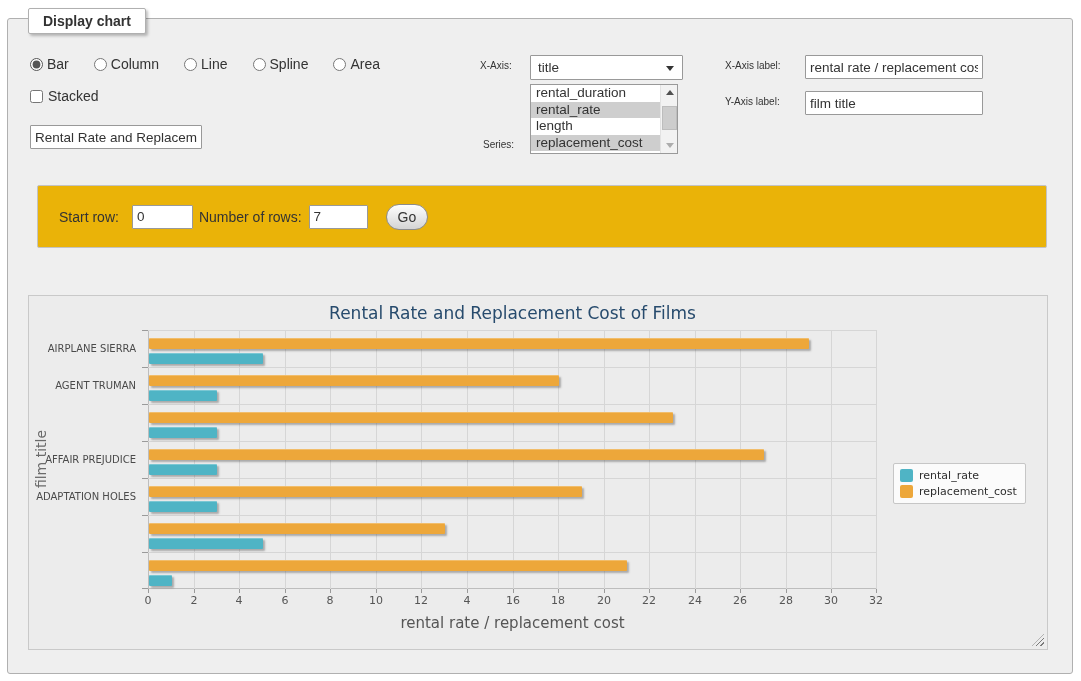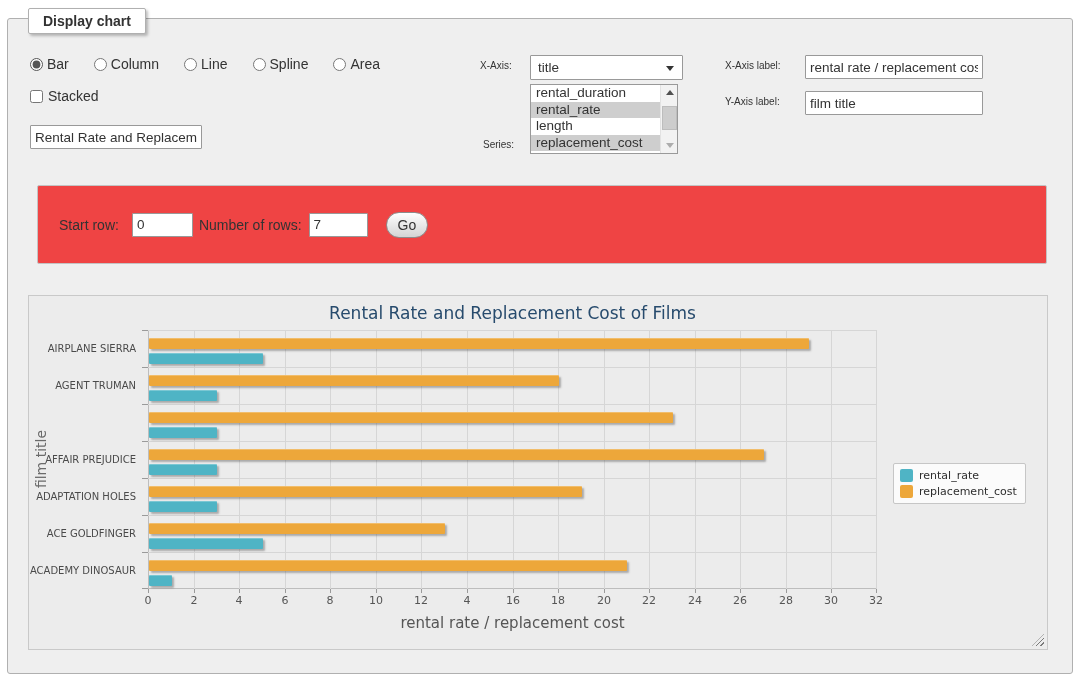--- a/index.html
+++ b/index.html
@@ -52,22 +52,22 @@
   .scrollbar { position: absolute; right: 0; top: 0; width: 17px; height: 100%; background: #f2f2f2; border-left: 1px solid #e2e2e2; }
   .sb-btn { position: absolute; left: 0; width: 17px; height: 15px; display: flex; align-items: center; justify-content: center; }
   .sb-btn.up { top: 0; }
   .sb-btn.down { bottom: 0; }
   .tri-up { width: 0; height: 0; border-left: 4px solid transparent; border-right: 4px solid transparent; border-bottom: 5px solid #505050; }
   .tri-down { width: 0; height: 0; border-left: 4px solid transparent; border-right: 4px solid transparent; border-top: 5px solid #adadad; }
   .sb-thumb { position: absolute; left: 1px; top: 21px; width: 15px; height: 24px; background: #cdcdcd; border: 1px solid #bdbdbd; }
 
   
   .subpanel {
-    position: absolute; left: 29px; top: 166px; width: 1010px; height: 79px;
-    background: #ef4444; border: 1px solid #c3c3c3; border-radius: 2px;
+    position: absolute; left: 29px; top: 166px; width: 1010px; height: 63px;
+    background: #eab308; border: 1px solid #c3c3c3; border-radius: 2px;
     display: flex; align-items: center; padding-left: 21px; font-size: 14px;
   }
   .subpanel .lbl1 { margin-right: 13px; }
   .subpanel .inp1 { width: 61px; margin-right: 6px; }
   .subpanel .lbl2 { margin-right: 7px; }
   .subpanel .inp2 { width: 59px; margin-right: 18px; }
   .go-btn {
     font-family: "Liberation Sans", sans-serif; font-size: 14px; color: #333;
     background: linear-gradient(#fefefe, #d4d4d4); border: 1px solid #8c8c8c;
     border-radius: 13px; padding: 3px 11px; height: 26px; cursor: pointer;
@@ -194,22 +194,20 @@
   </div>
 
   <div class="chart">
     <div class="chart-title" style="color: rgb(39, 75, 109);">Rental Rate and Replacement Cost of Films</div>
     <div class="y-title">film title</div>
     <div class="cat-labels" id="catLabels">
         <div class="cat-label" style="top: 37px; height: 37px;">AGENT TRUMAN</div>
         <div class="cat-label" style="top: 0px; height: 37px;">AIRPLANE SIERRA</div>
         <div class="cat-label" style="top: 111px; height: 37px;">AFFAIR PREJUDICE</div>
         <div class="cat-label" style="top: 148px; height: 37px;">ADAPTATION HOLES</div>
-        <div class="cat-label" style="top: 185px; height: 37px;">ACE GOLDFINGER</div>
-        <div class="cat-label" style="top: 222px; height: 37px;">ACADEMY DINOSAUR</div>
       </div>
     <div class="plot" id="plot">
       <div class="axisline-y"></div>
       <div class="axisline-x"></div>
     <div class="xtick" style="left: 0px;"></div>
         <div class="vline" style="left: 46px;"></div>
         <div class="xtick" style="left: 46px;"></div>
         <div class="vline" style="left: 91px;"></div>
         <div class="xtick" style="left: 91px;"></div>
         <div class="vline" style="left: 137px;"></div>

